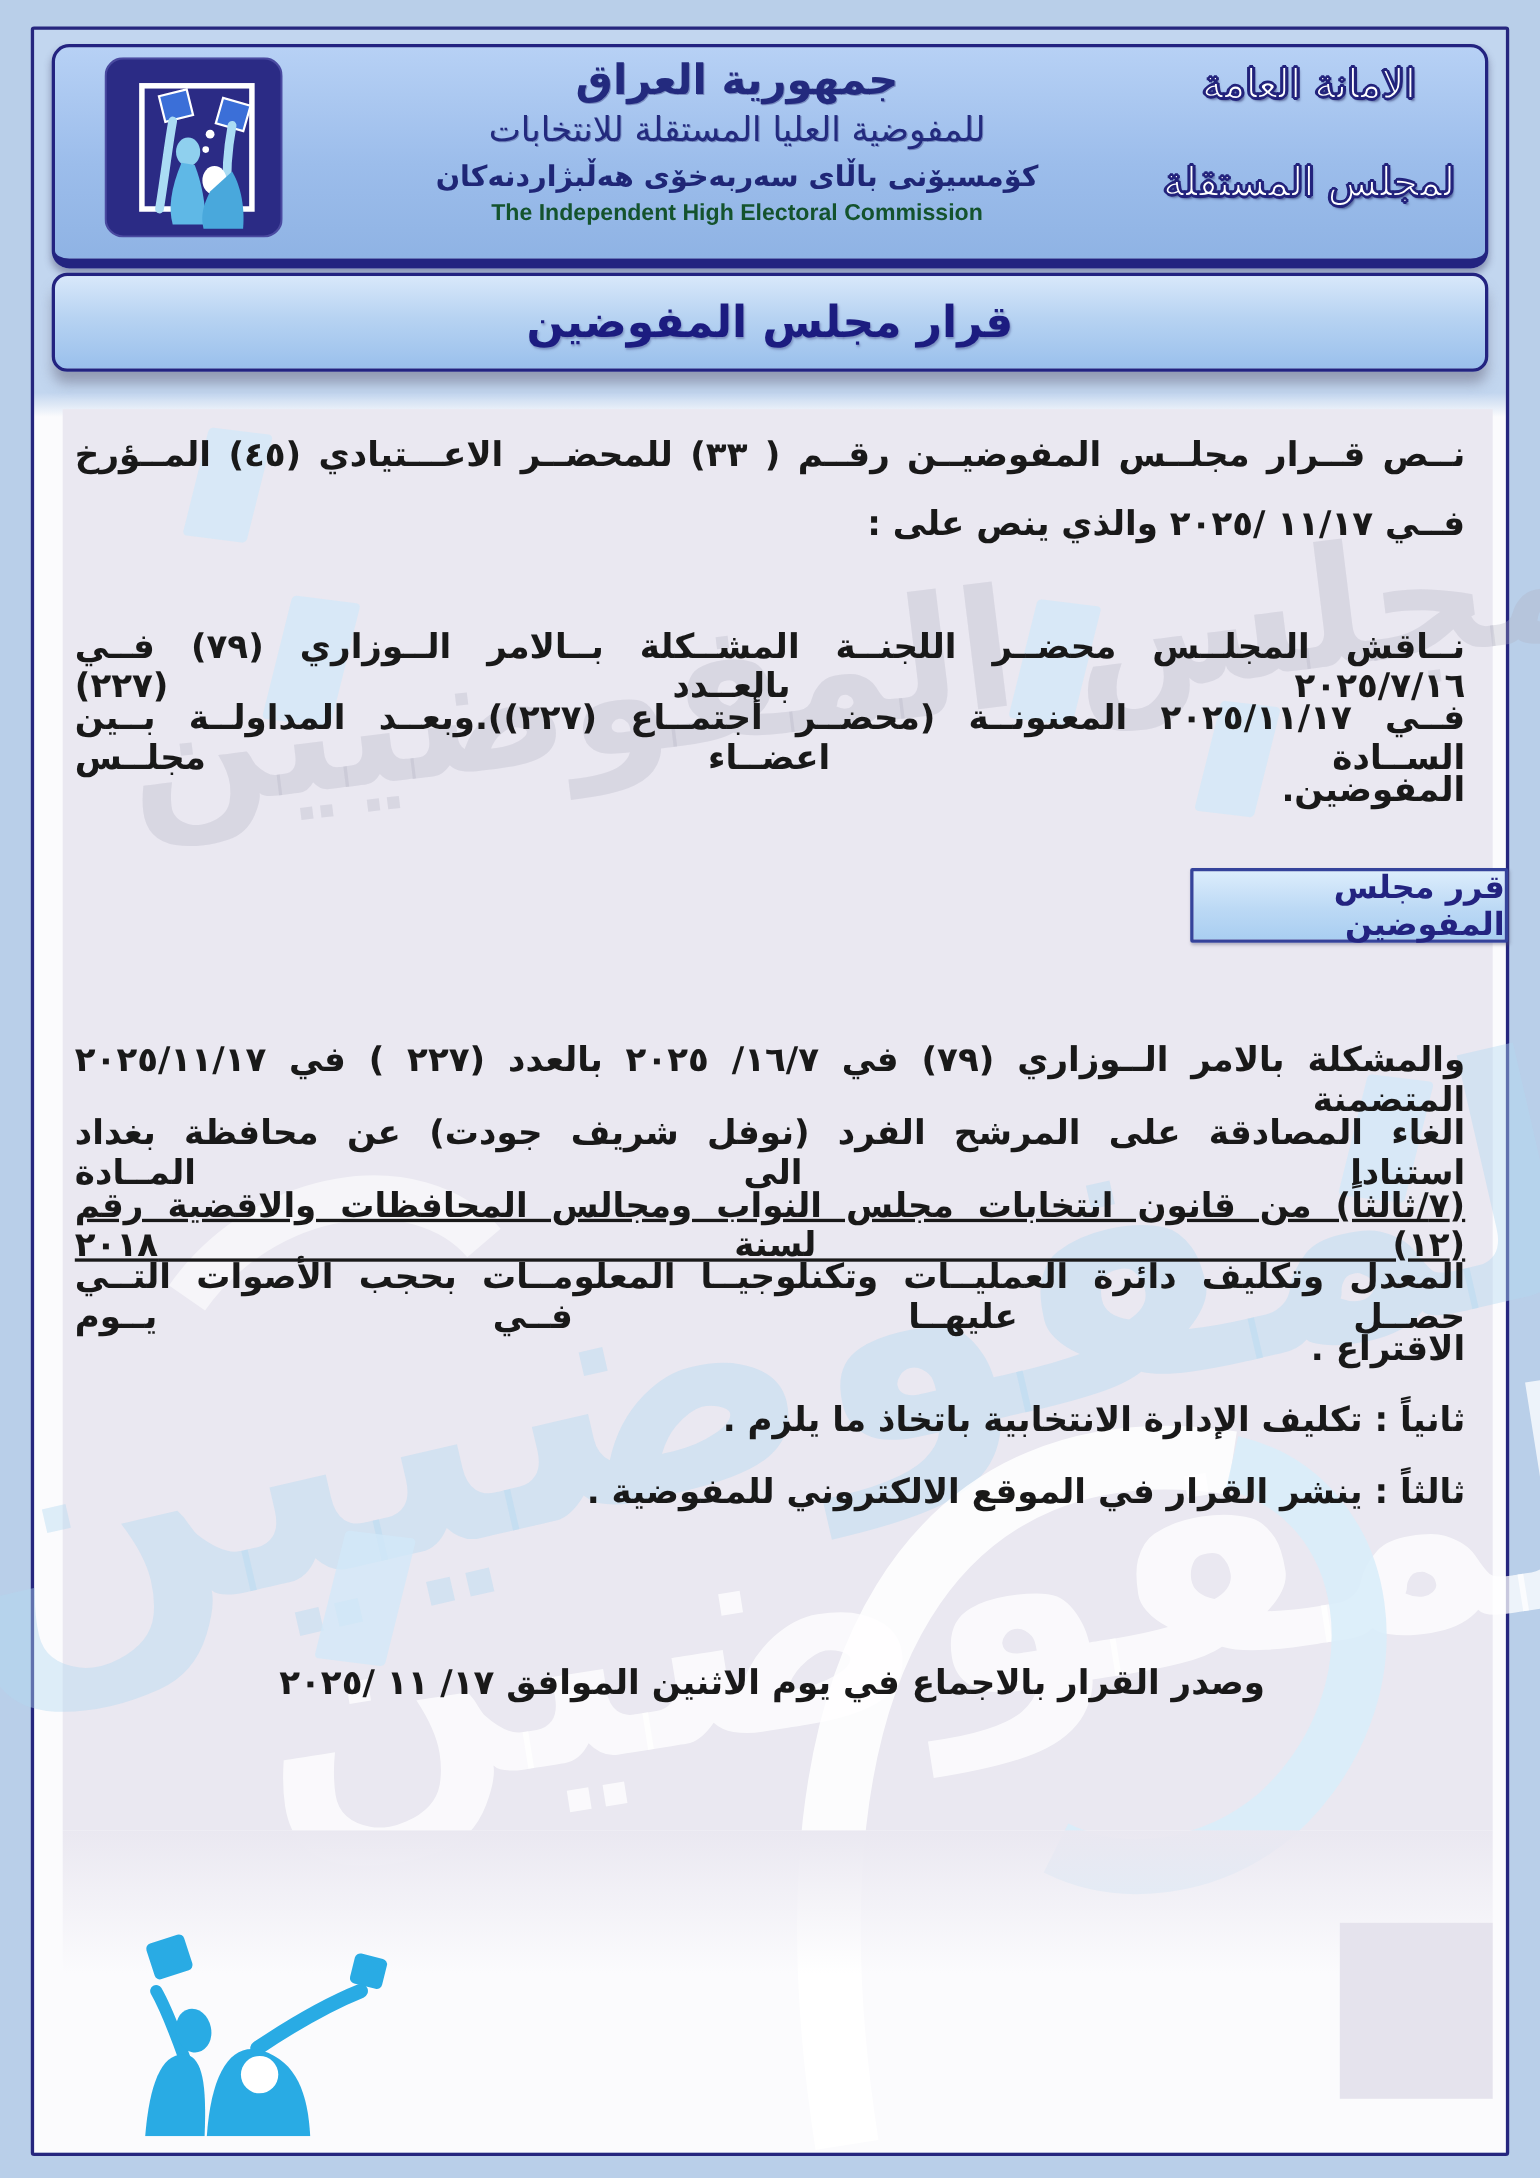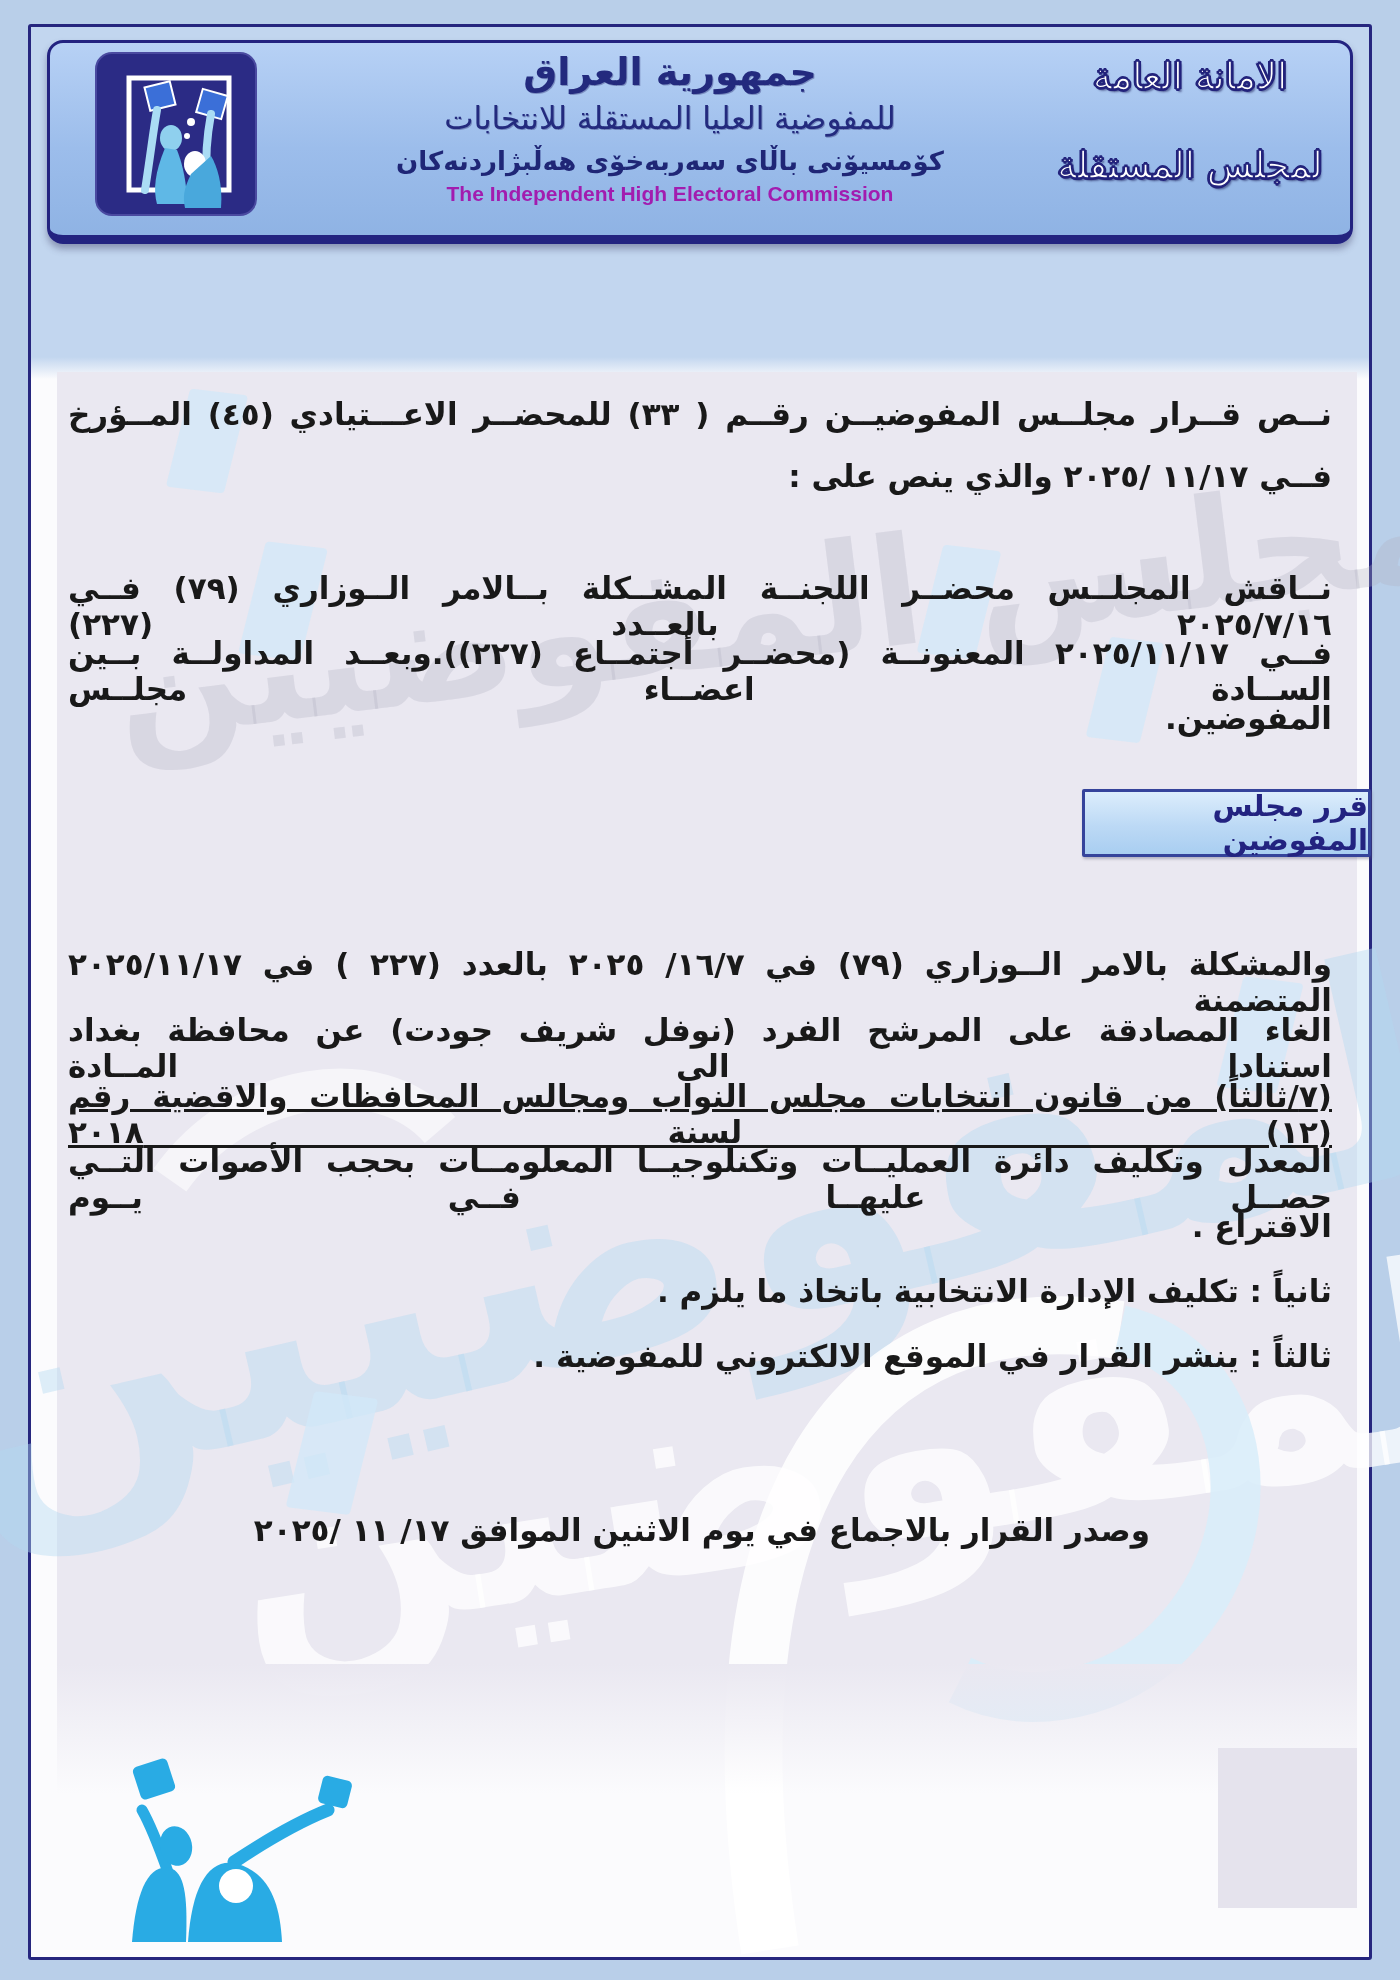--- a/index.html
+++ b/index.html
@@ -18,21 +18,21 @@
     position:absolute; left:47px; top:40px; width:1300px; height:192px;
     background:linear-gradient(180deg,#b7d1f5 0%,#9cbdeb 55%,#8fb3e4 100%);
     border:3px solid #232380; border-bottom-width:9px; border-radius:16px;
     box-shadow:0 5px 7px rgba(70,70,110,.45);
   }
   .hdr-logo{position:absolute; left:95px; top:52px;}
   .hdr-center{position:absolute; left:350px; top:50px; width:640px; text-align:center; color:#232a7e;}
   .hdr-ar1{font-size:38px; font-weight:bold; text-shadow:1px 1px 0 rgba(30,30,100,.35);}
   .hdr-ar2{font-size:31px; font-weight:normal; margin-top:6px; text-shadow:1px 1px 0 rgba(30,30,100,.35);}
   .hdr-ku{font-size:26px; font-weight:bold; margin-top:10px; color:#1f2676;}
-  .hdr-en{font-size:21px; font-weight:bold; margin-top:6px; color:#a21caf; font-family:"Liberation Sans",sans-serif;}
+  .hdr-en{font-size:21px; font-weight:bold; margin-top:6px; color:#14532d; font-family:"Liberation Sans",sans-serif;}
   .hdr-right{position:absolute; right:55px; top:58px; width:310px; text-align:center; direction:rtl;}
   .hdr-right div{
     font-size:37px; font-weight:normal; color:#ffffff; line-height:1;
     -webkit-text-stroke:1.6px #23237c;
     text-shadow:-2px 0 0 #23237c,2px 0 0 #23237c,0 -2px 0 #23237c,0 2px 0 #23237c,2px 3px 2px rgba(20,20,80,.5);
   }
   .hdr-right div + div{margin-top:52px;}
   
   .title-box{
     position:absolute; left:47px; top:248px; width:1300px; height:84px;
@@ -122,20 +122,23 @@
     <div class="hdr-ar2">للمفوضية العليا المستقلة للانتخابات</div>
     <div class="hdr-ku">كۆمسیۆنی باڵای سەربەخۆی هەڵبژاردنەکان</div>
     <div class="hdr-en">The Independent High Electoral Commission</div>
   </div>
 
   <div class="hdr-right">
     <div>الامانة العامة</div>
     <div>لمجلس المستقلة</div>
   </div>
 
+  <div class="title-box">
+    <div class="title-text">قرار مجلس المفوضين</div>
+  </div>
 
   <div class="line just" style="top:396px;">نــص قــرار مجلــس المفوضيــن رقــم ( ٣٣) للمحضــر الاعـــتيادي (٤٥) المــؤرخ</div>
   <div class="line rstart" style="top:458px;">فــي   ١١/١٧ /٢٠٢٥ والذي ينص على :</div>
 
   <div class="line just" style="top:570px;">نــاقش المجلــس محضــر اللجنــة المشــكلة بــالامر الــوزاري (٧٩) فــي ٢٠٢٥/٧/١٦ بالعــدد (٢٢٧)</div>
   <div class="line just" style="top:635px;">فــي ٢٠٢٥/١١/١٧ المعنونــة (محضــر أجتمــاع (٢٢٧)).وبعــد المداولــة بــين الســادة اعضــاء مجلــس</div>
   <div class="line rstart" style="top:700px;">المفوضين.</div>
 
   <div class="decision-box">
     <div class="decision-text">قرر مجلس المفوضين</div>

